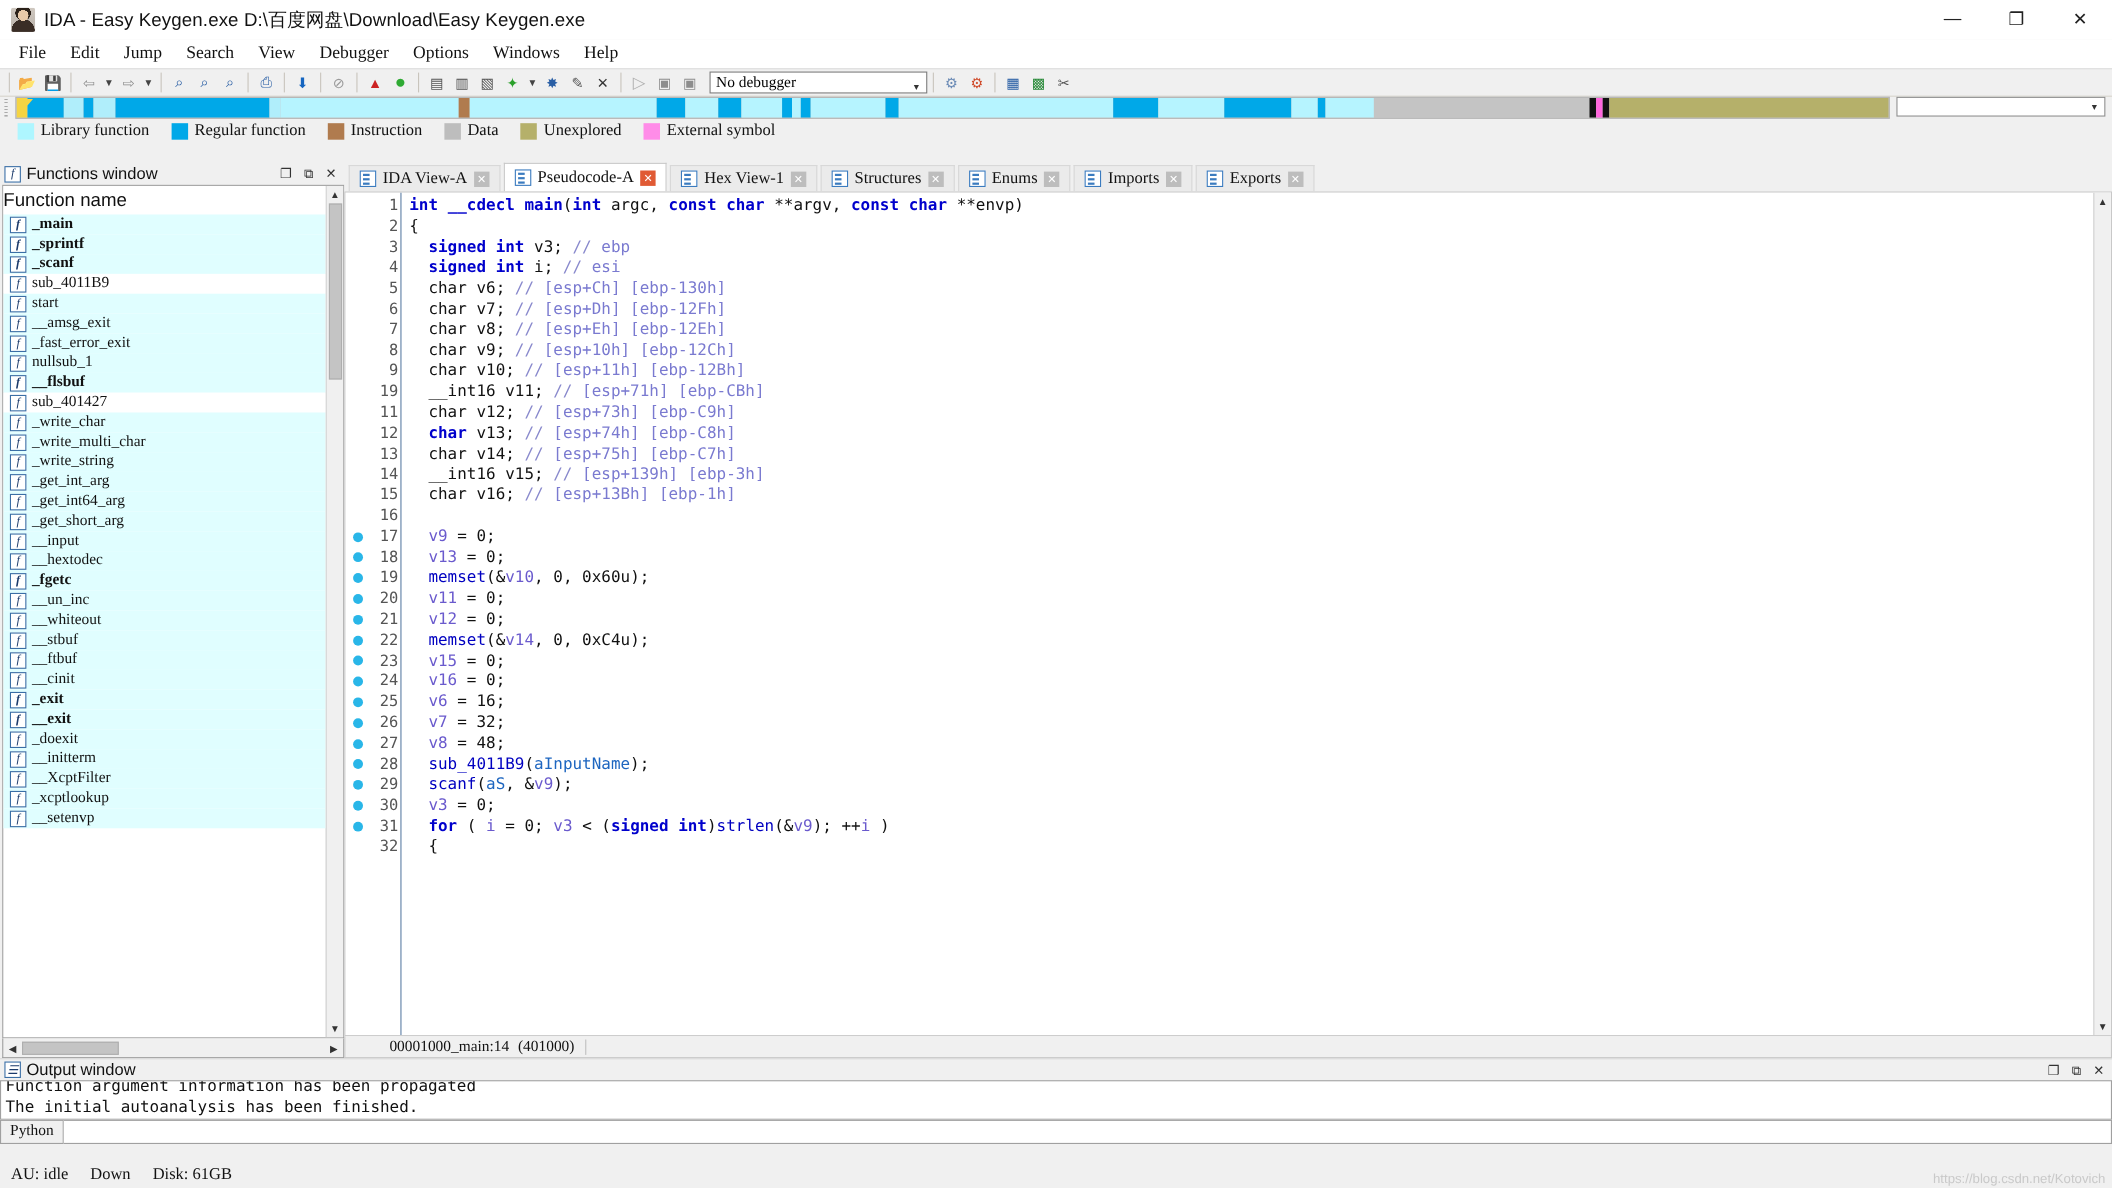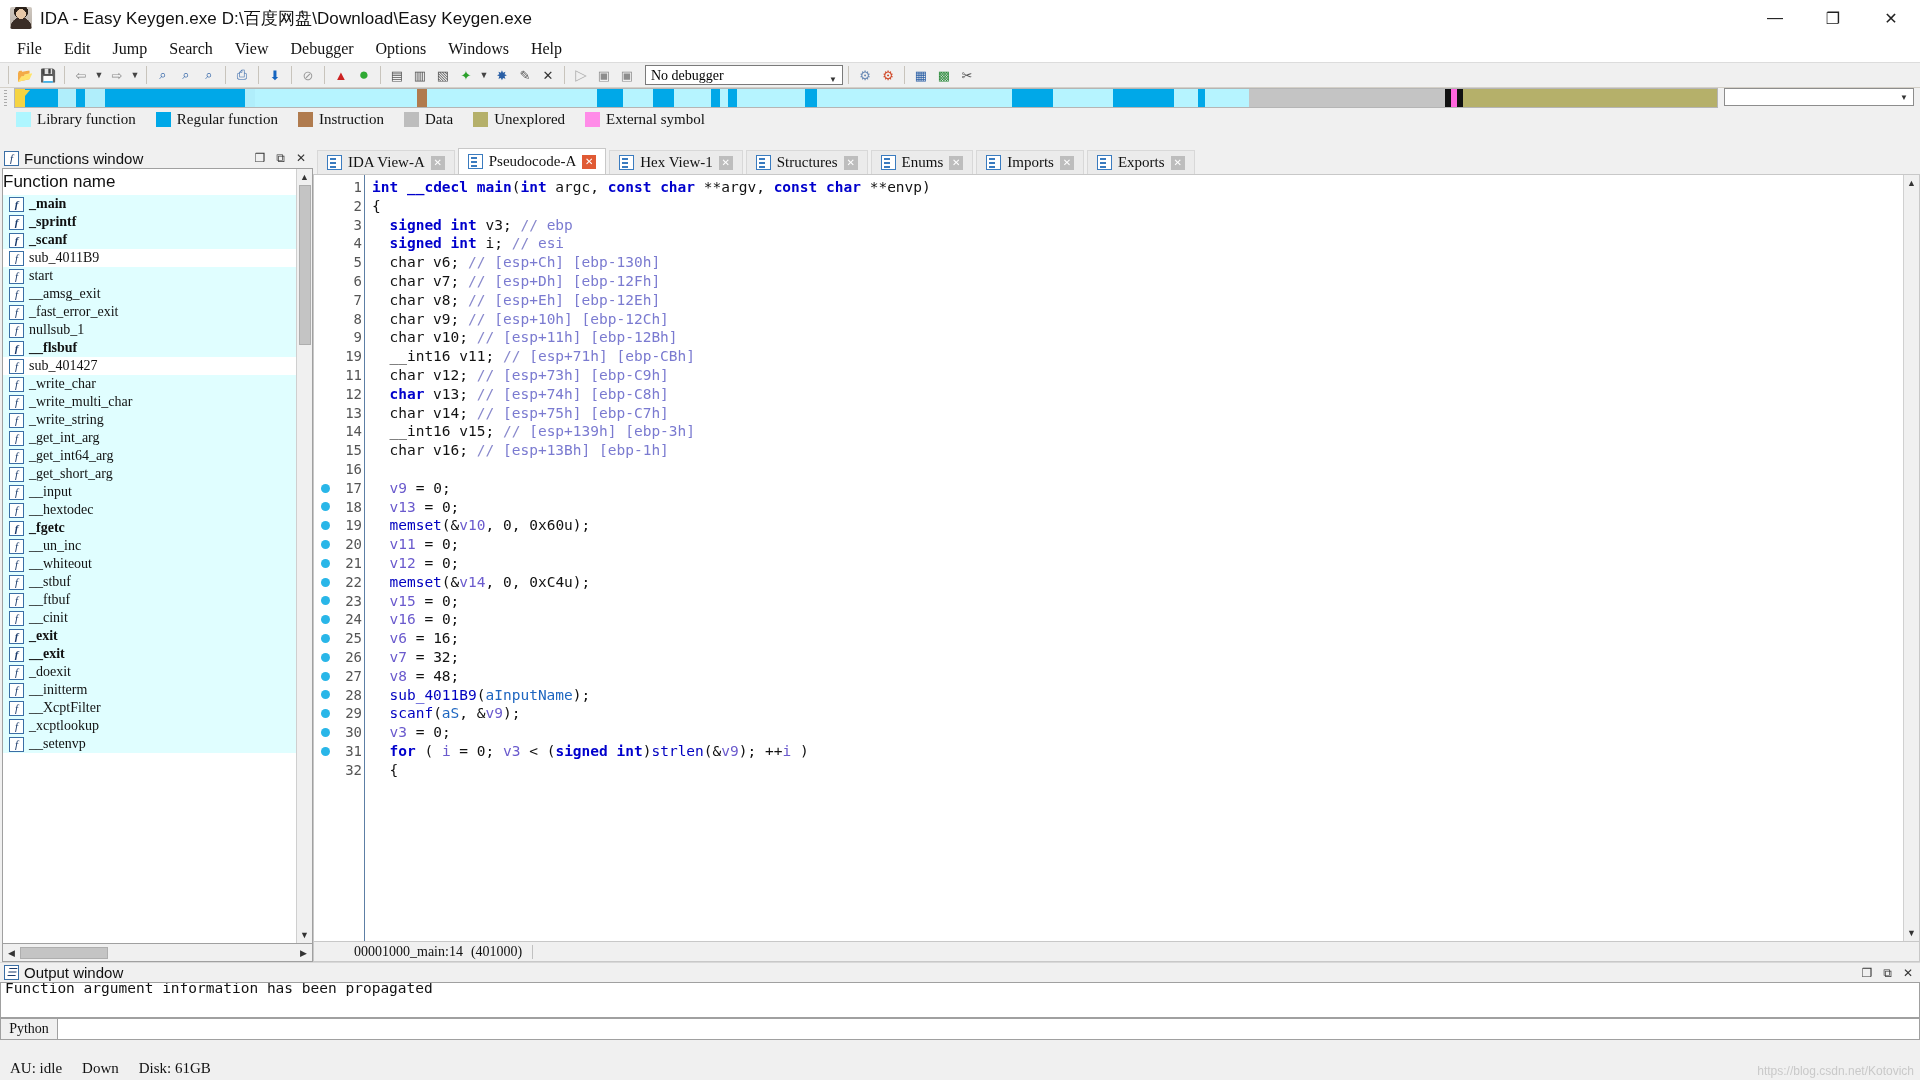--- a/index.html
+++ b/index.html
@@ -687,20 +687,21 @@
 <div class="outwin">
   <div class="panel-title">
     <span class="fico">☰</span>
     <span class="ptxt">Output window</span>
     <span class="panel-btn">❐</span>
     <span class="panel-btn">⧉</span>
     <span class="panel-btn">✕</span>
   </div>
   <div class="outtext">
     <div class="clipped">Function argument information has been propagated</div>
+    <div>The initial autoanalysis has been finished.</div>
   </div>
   <div class="cmdline">
     <div class="cmd-lang">Python</div>
     <div class="cmd-input"></div>
   </div>
 </div>
 
 <div class="statusbar">
   <span class="sb">AU: idle</span>
   <span class="sb">Down</span>

